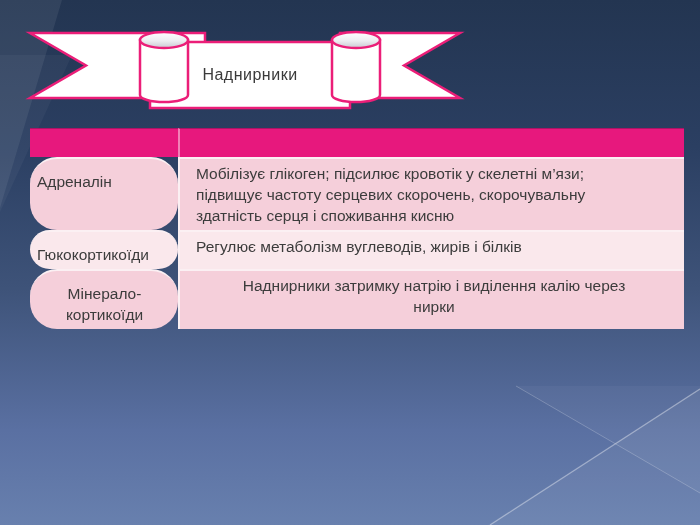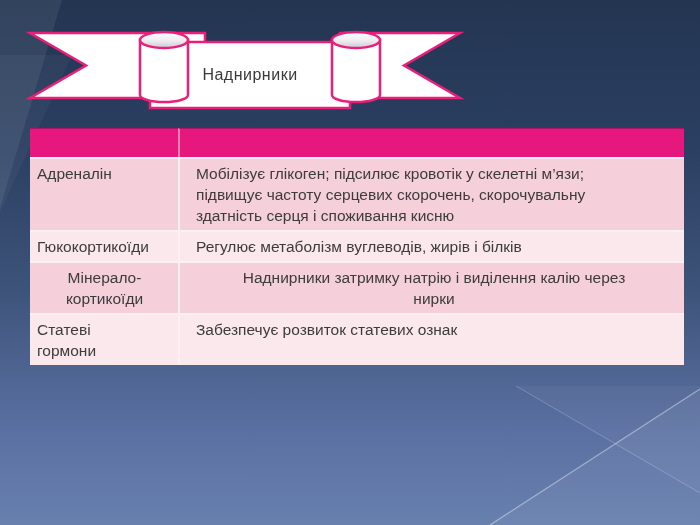--- a/index.html
+++ b/index.html
@@ -27,21 +27,21 @@
   table.hormones col.c2{ width:506px; }
   table.hormones th, table.hormones td{
     vertical-align:top; text-align:left; font-weight:normal;
     font-size:15.5px; line-height:21px; color:#3C3C3C;
     white-space:pre-line;
   }
   thead th{ background:#E7187D; height:29px; border-top:1px solid #AD1366; }
   thead th.c2h{ border-left:2px solid rgba(255,255,255,0.45); }
   tbody td{ border-top:2px solid #FBF0F3; }
   tbody td.desc{ border-left:2px solid #FBF0F3; padding:4px 12px 4px 16px; }
-  tbody td.term{ padding:4px 6px 4px 7px; }
+  tbody td.term{ padding:12px 6px 4px 7px;border-radius:27px; }
   tbody tr:nth-child(odd) td{ background:#F5CFDA; }
   tbody tr:nth-child(even) td{ background:#FAE8EC; }
   tbody tr:nth-child(1) td{ height:70px; }
   tbody tr:nth-child(2) td{ height:31px; }
   tbody tr:nth-child(3) td{ height:30px;text-align:center; }
   tbody tr:nth-child(4) td{ height:48px; }
   tbody tr:nth-child(5) td{ height:47px; }
 </style>
 </head>
 <body>
@@ -97,21 +97,16 @@
       <tr>
         <td class="term">Гюкокортикоїди</td>
         <td class="desc">Регулює метаболізм вуглеводів, жирів і білків</td>
       </tr>
       <tr>
         <td class="term">Мінерало-
 кортикоїди</td>
         <td class="desc">Наднирники затримку натрію і виділення калію через
 нирки</td>
       </tr>
-      <tr>
-        <td class="term">Статеві
-гормони</td>
-        <td class="desc">Забезпечує розвиток статевих ознак</td>
-      </tr>
     </tbody>
   </table>
 
 </div>
 
 </body></html>

